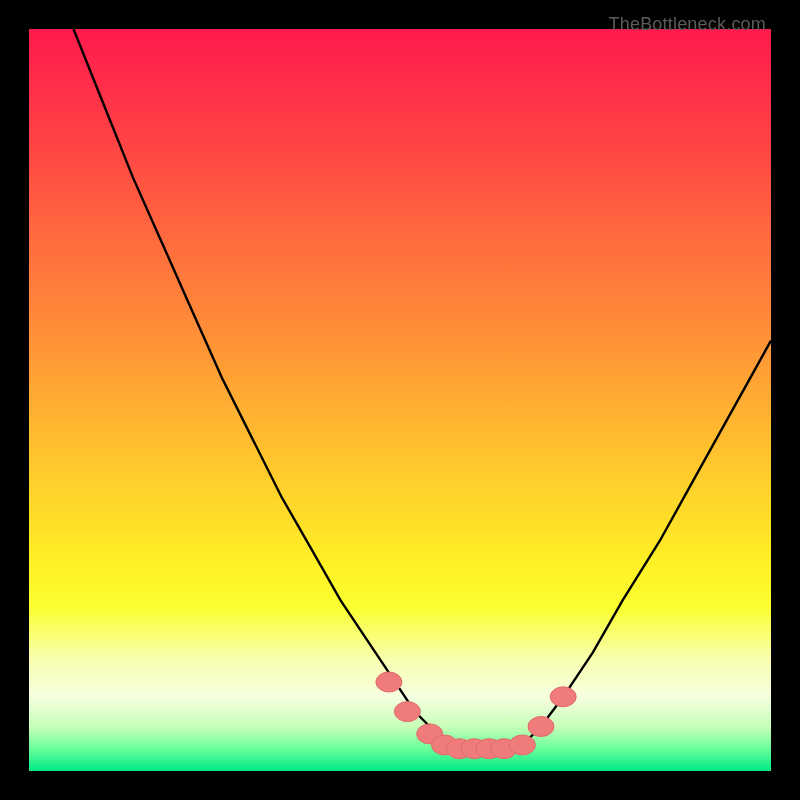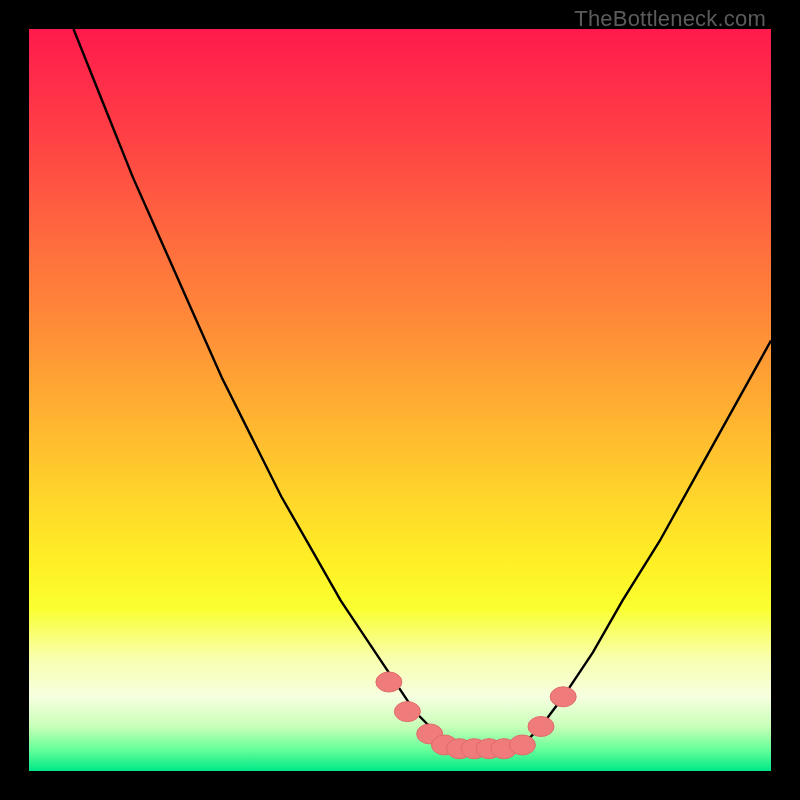--- a/index.html
+++ b/index.html
@@ -37,24 +37,24 @@
       #faff30 78%,
       #f8ffb0 85%,
       #f6ffe0 90%,
       #c8ffb8 94%,
       #6aff9a 97%,
       #00e888 100%
     );
   }
   .watermark {
     position: absolute;
-    top: 6px;
+    top: 14px;
     right: 34px;
     color: #5b5b5b;
-    font-size: 22px;
+    font-size: 18px;
     letter-spacing: 0.2px;
     user-select: none;
   }
   svg.curves {
     position: absolute;
     left: 0;
     top: 0;
     width: 742px;
     height: 742px;
     pointer-events: none;

